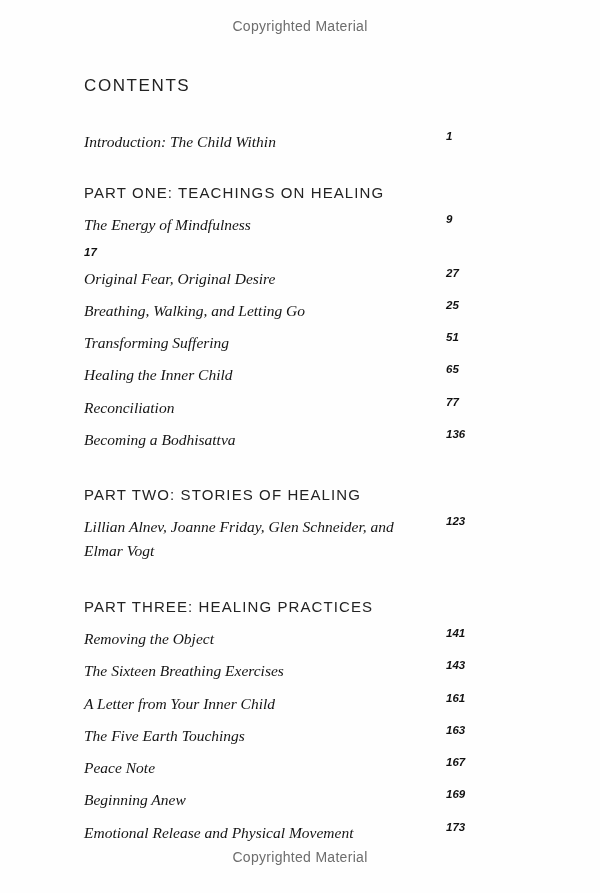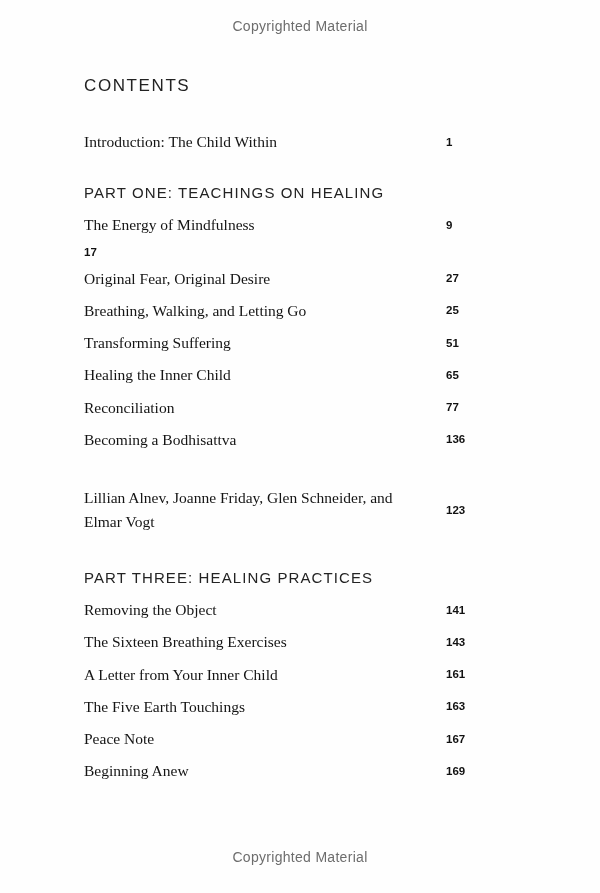--- a/index.html
+++ b/index.html
@@ -44,23 +44,24 @@
     font-family: Liberation Sans, sans-serif;
     font-size: 17px;
     letter-spacing: 1.6px;
     color: #222;
     font-weight: 400;
     margin: 0 0 34px 0;
   }
 
   .entry {
     display: flex;
-    align-items: center;
+    align-items: flex-start;
     justify-content: space-between;
     margin-bottom: 9px;
+    font-style: italic;
   }
   .entry .label {
     font-family: "Liberation Serif", serif;
     font-size: 15.5px;
     line-height: 1.5;
     color: #141414;
     padding-right: 12px;
     max-width: 330px;
   }
   .entry .page-no {
@@ -133,20 +134,23 @@
       <span class="label">Reconciliation</span>
       <span class="page-no">77</span>
     </div>
     <div class="entry">
       <span class="label">Becoming a Bodhisattva</span>
       <span class="page-no">136</span>
     </div>
 
     <div class="spacer-part"></div>
 
+    <div class="part-block">
+      <h2 class="part-heading">PART TWO: STORIES OF HEALING</h2>
+    </div>
     <div class="entry two-line">
       <span class="label">Lillian Alnev, Joanne Friday, Glen Schneider, and Elmar Vogt</span>
       <span class="page-no">123</span>
     </div>
 
     <div class="spacer-part"></div>
 
     <div class="part-block">
       <h2 class="part-heading">PART THREE: HEALING PRACTICES</h2>
     </div>
@@ -167,16 +171,20 @@
       <span class="page-no">163</span>
     </div>
     <div class="entry">
       <span class="label">Peace Note</span>
       <span class="page-no">167</span>
     </div>
     <div class="entry">
       <span class="label">Beginning Anew</span>
       <span class="page-no">169</span>
     </div>
+    <div class="entry">
+      <span class="label">Emotional Release and Physical Movement</span>
+      <span class="page-no">173</span>
+    </div>
   </div>
 
   <div class="watermark bottom">Copyrighted Material</div>
 </div>
 
 </body></html>

